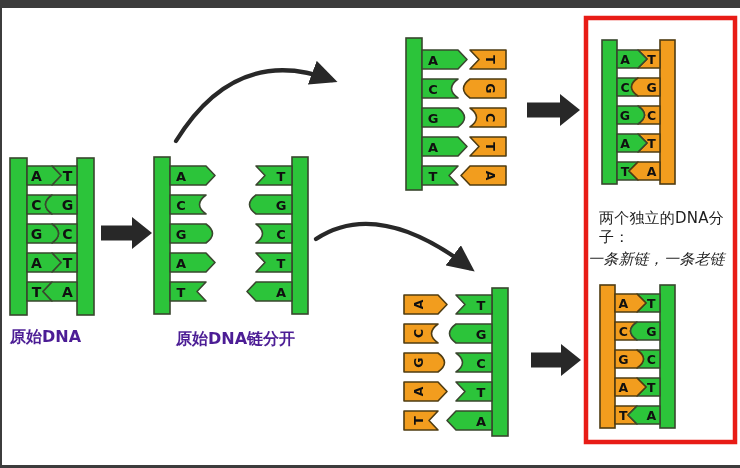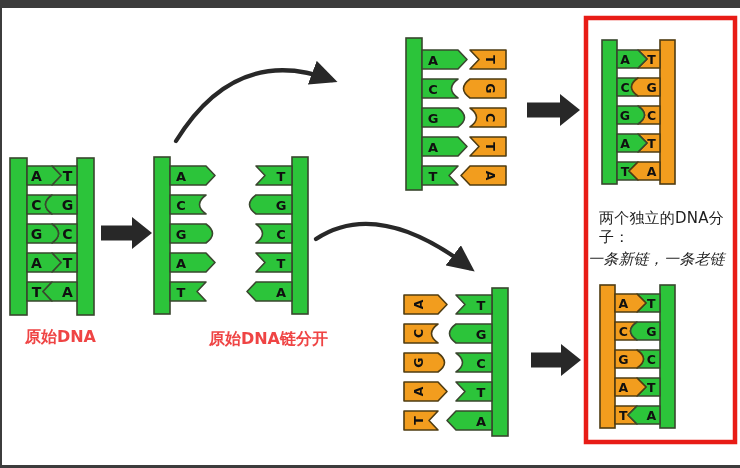--- a/index.html
+++ b/index.html
@@ -2,21 +2,21 @@
 <html><head>
 <meta charset="utf-8">
 <style>
   html,body{margin:0;padding:0;background:#888;}
   .stage{position:relative;width:740px;height:468px;background:#ffffff;overflow:hidden;
          font-family:"DejaVu Sans",sans-serif;}
   .bar-top{position:absolute;left:0;top:0;width:740px;height:8px;background:#3c3c3c;}
   .bar-bottom{position:absolute;left:0;bottom:0;width:740px;height:3px;background:#3c3c3c;}
   .edge-left{position:absolute;left:0;top:0;width:2px;height:468px;background:#3c3c3c;}
   svg#diagram{position:absolute;left:0;top:0;}
-  .lbl{position:absolute;font-weight:600;font-size:16px;color:#ef4444;text-align:right;}
+  .lbl{position:absolute;font-weight:600;font-size:16px;color:#4c1d95;text-align:left;}
   #label-original{left:10px;top:327px;width:86px;}
   #label-separated{left:176px;top:329px;width:152px;}
   .result-line{position:absolute;left:588px;width:150px;font-weight:500;font-size:15px;
                color:#1d1d1d;letter-spacing:0.2px;}
   #result-line1{top:209px;padding-left:11px;}
   #result-line2{top:250px;font-style:italic;}
 </style>
 </head>
 <body>
 

